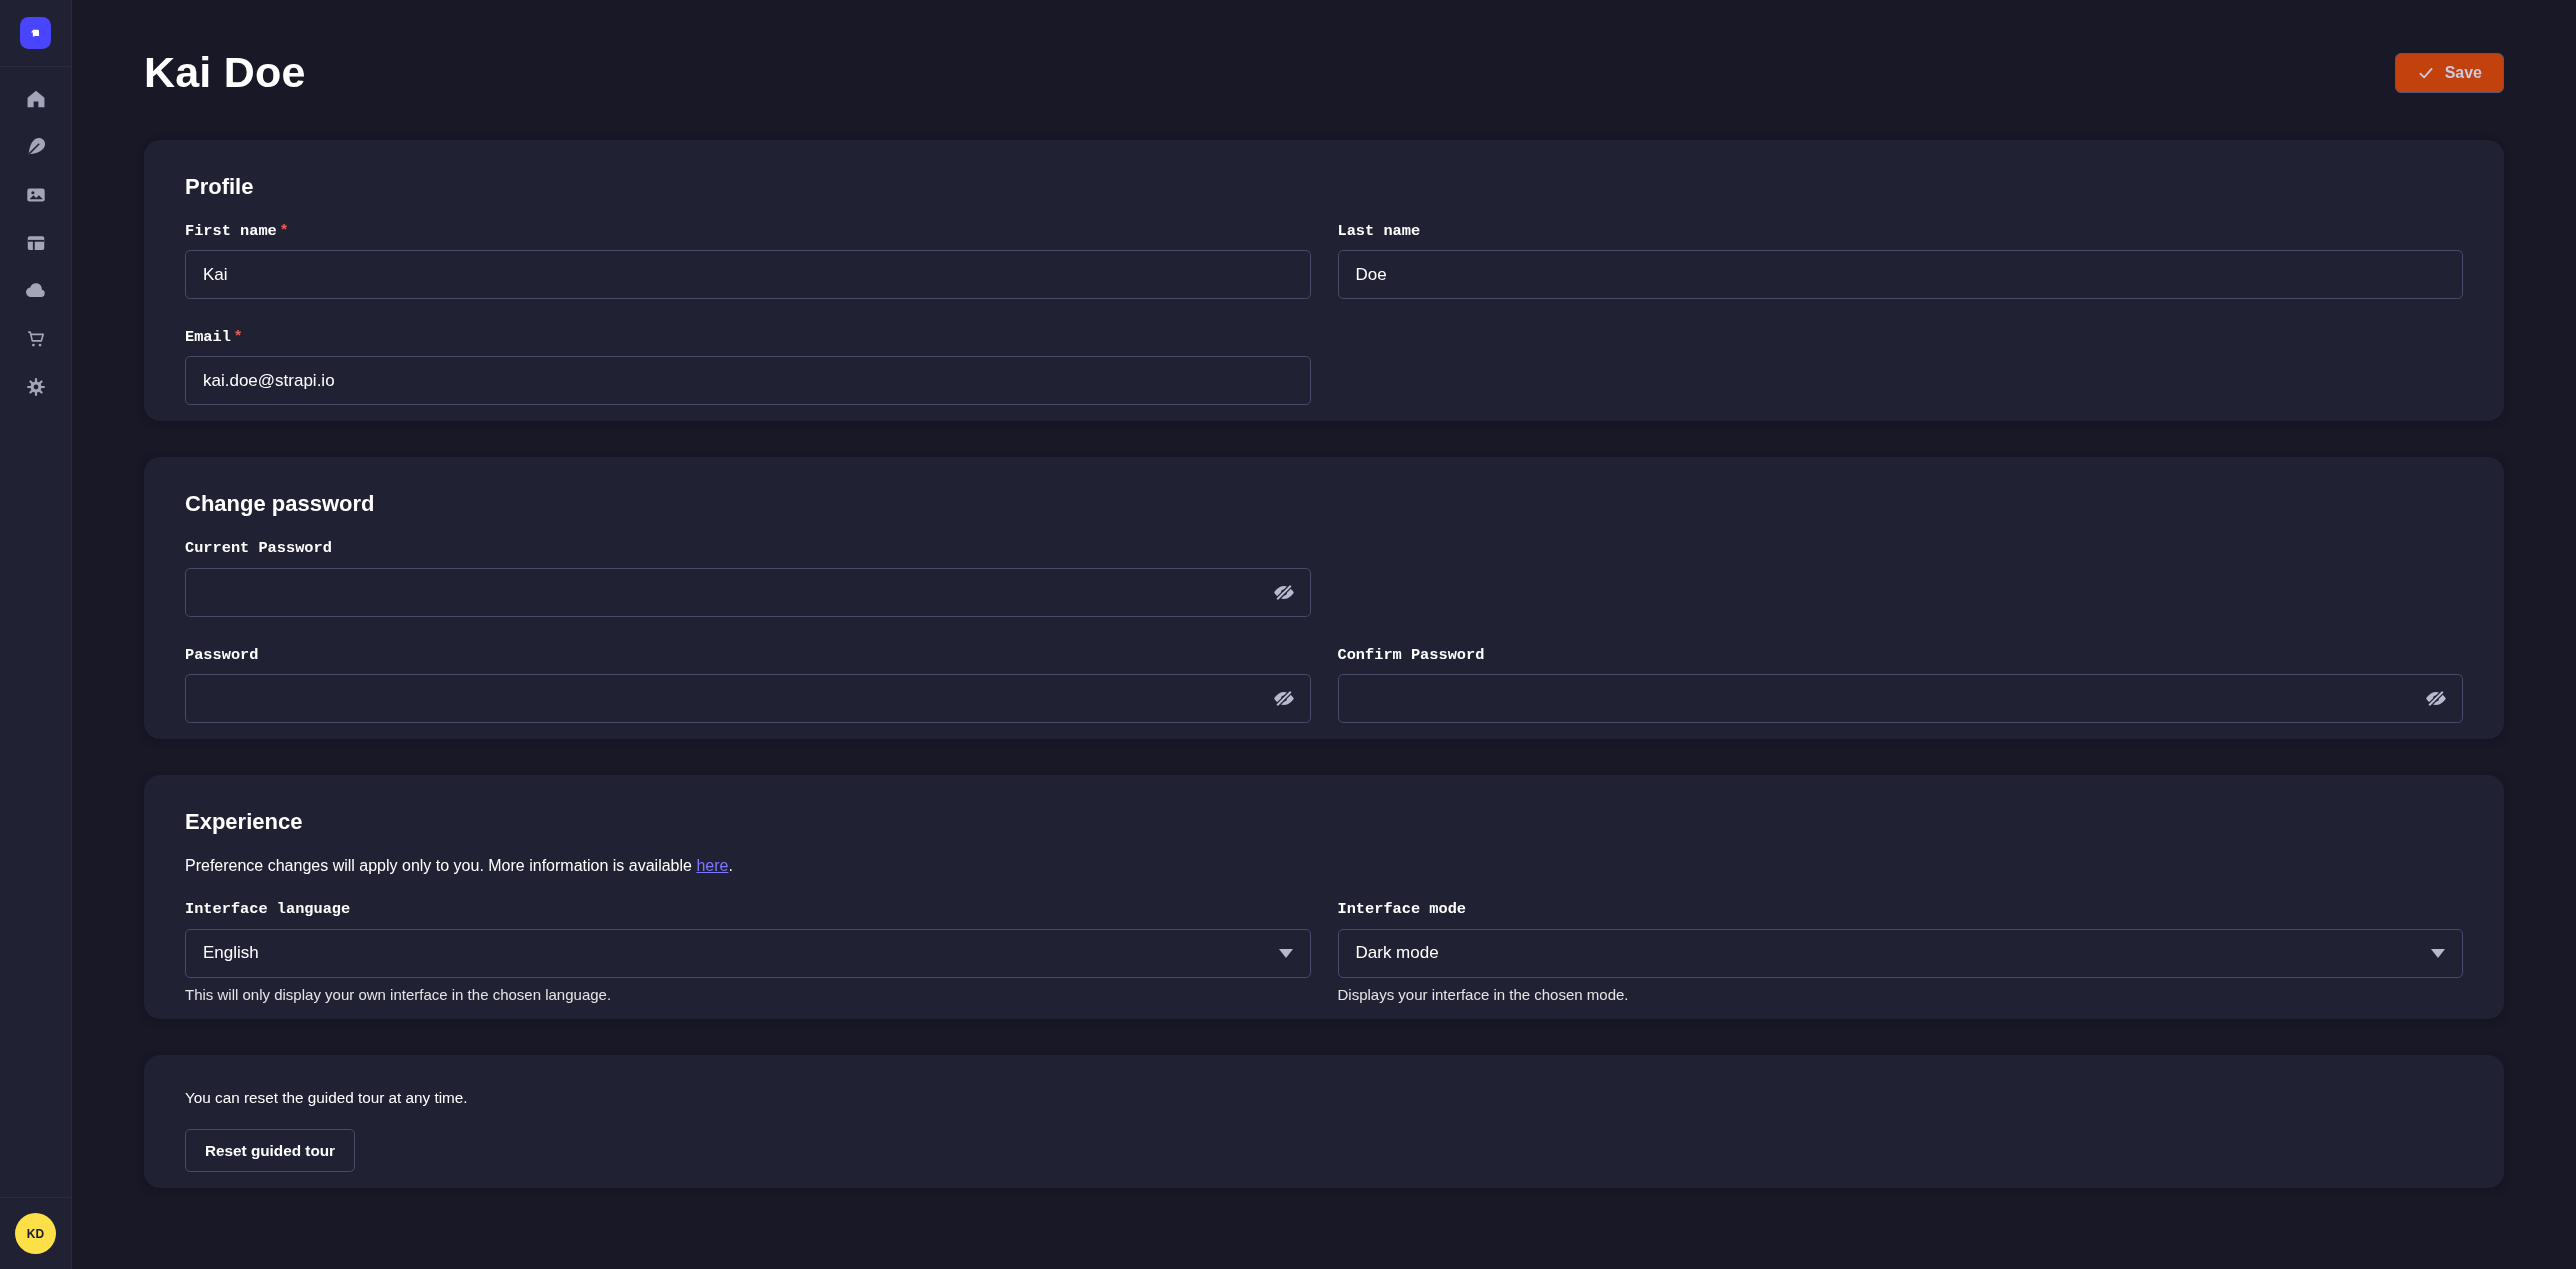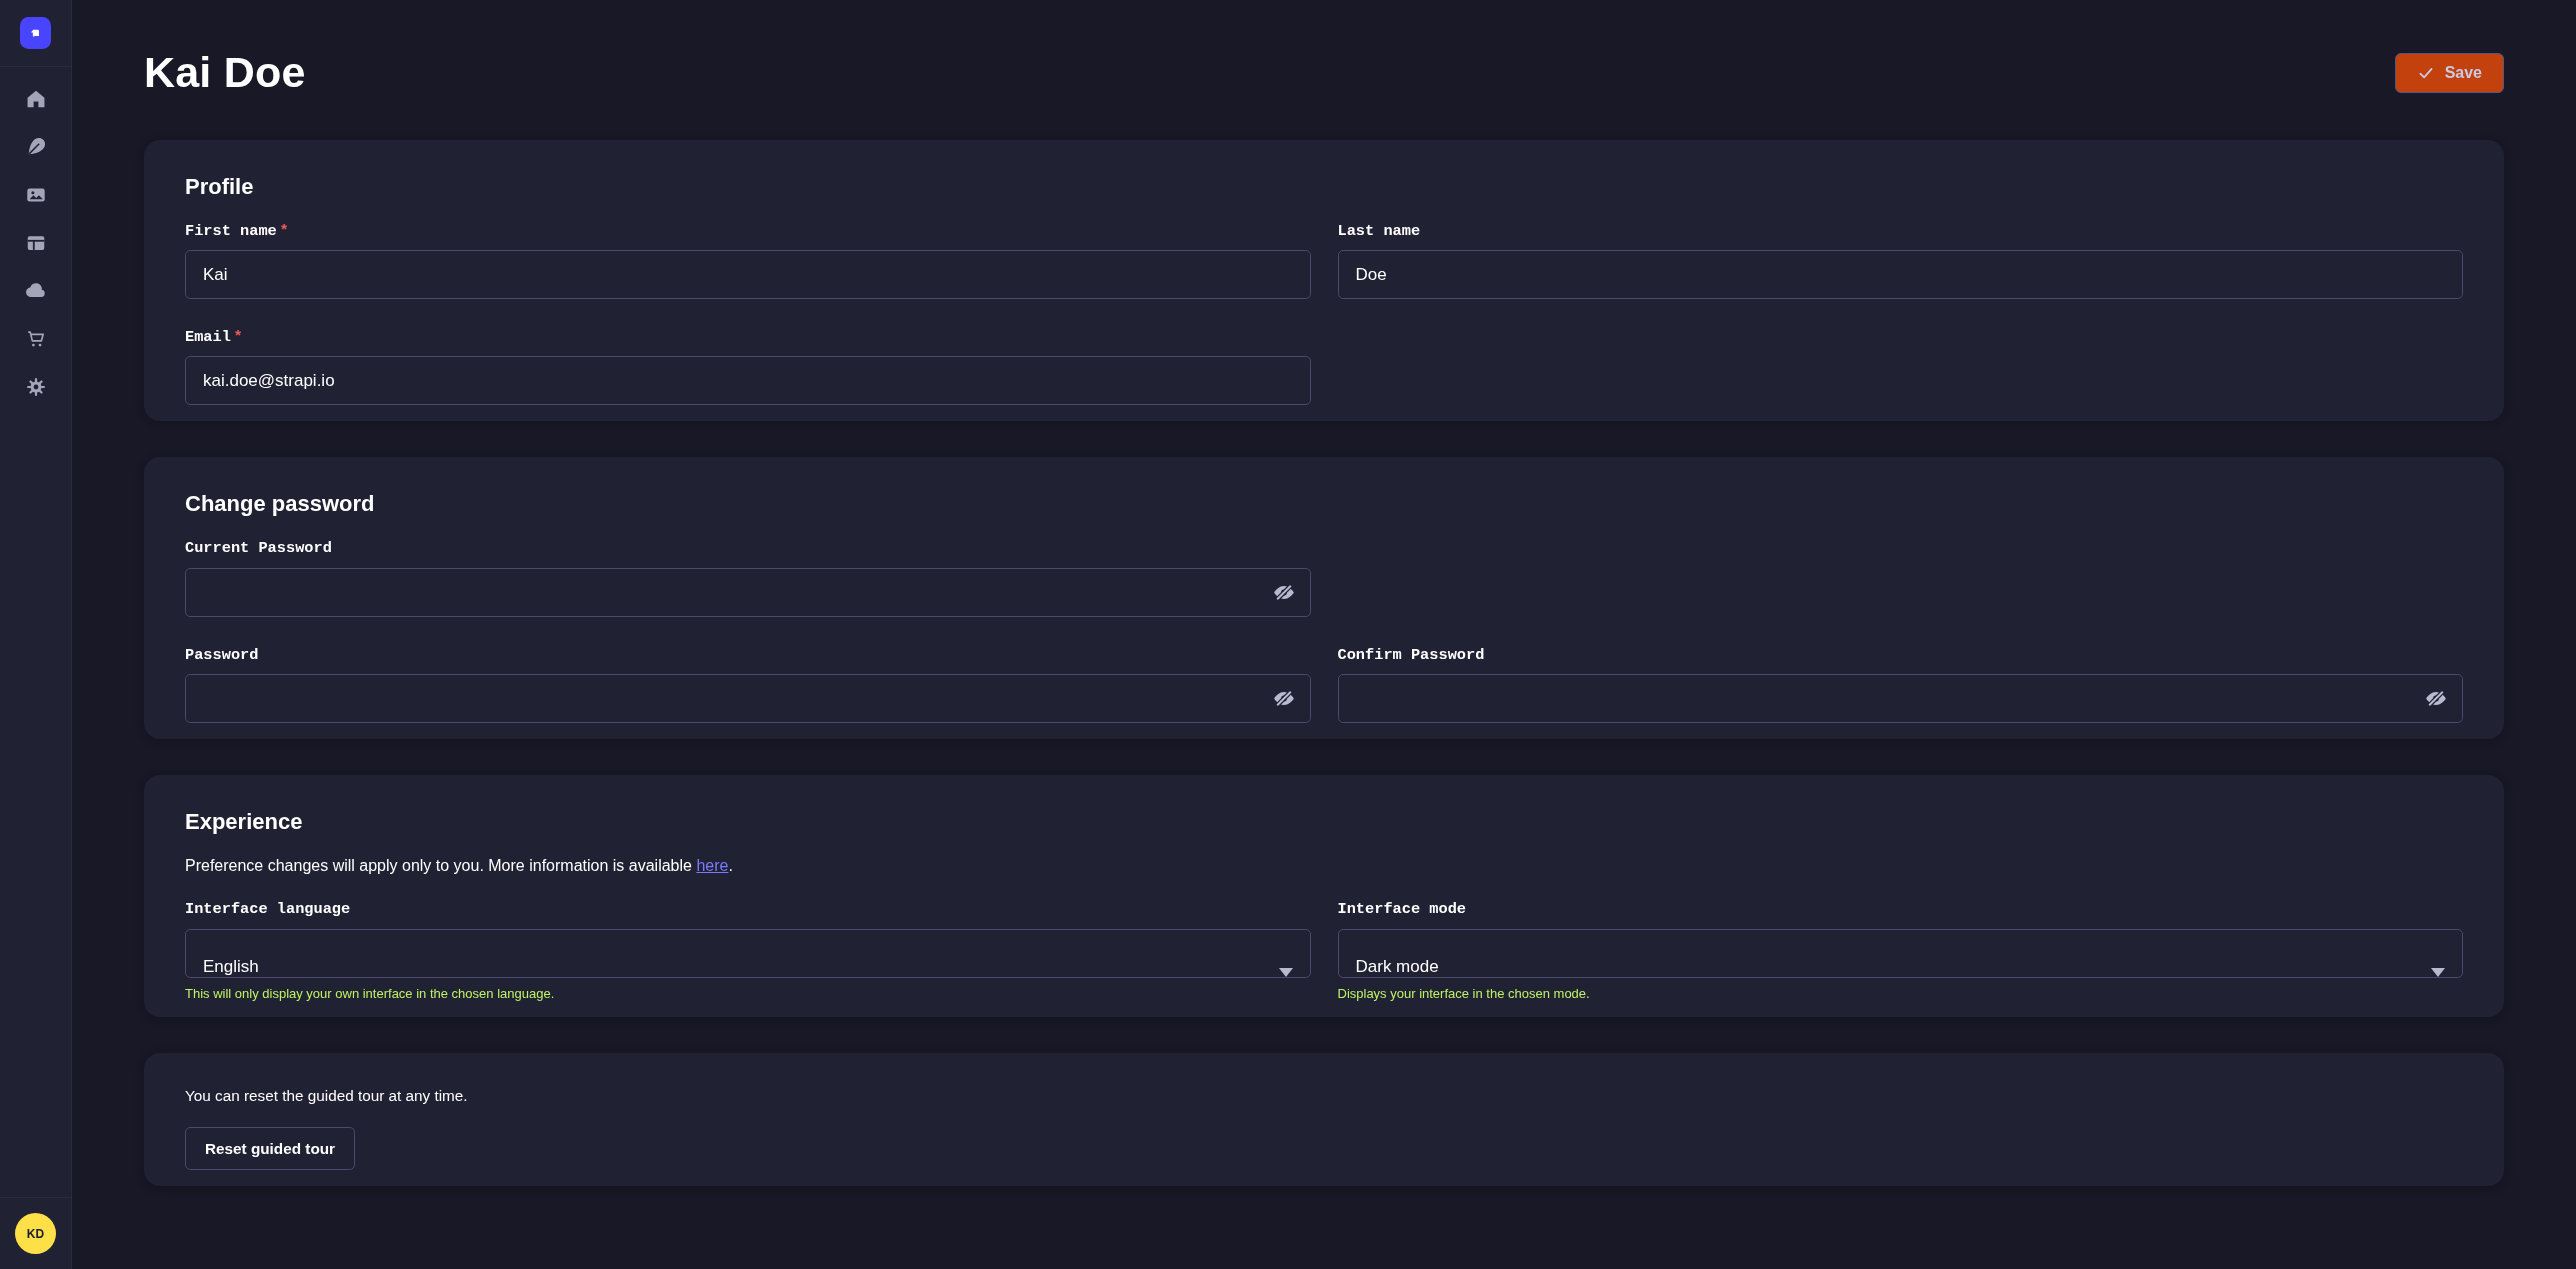--- a/index.html
+++ b/index.html
@@ -137,33 +137,33 @@
   }
   .eye-btn svg { width: 24px; height: 24px; }
   .eye-fill { fill: #b8b8cf; }
   .eye-slash-gap { stroke: #212134; stroke-width: 4.5; }
   .eye-slash { stroke: #b8b8cf; stroke-width: 2; }
 
   .select {
     height: 49px;
     border: 0.9px solid #4a4a6a;
     border-radius: 5.1px;
-    display: flex; align-items: flex-end; justify-content: space-between;
+    display: flex; align-items: center; justify-content: space-between;
     padding: 0 17px;
     font-size: 17px;
     cursor: pointer;
     background: #212134;
   }
   .caret {
     width: 0; height: 0;
     border-left: 7.7px solid transparent;
     border-right: 7.7px solid transparent;
     border-top: 9.4px solid #b8b8cf;
   }
-  .hint { font-size: 13px; color: #bef264; margin-top: 8.5px; }
+  .hint { font-size: 15px; color: #e5e5e5; margin-top: 8.5px; }
 
   .exp-title { margin-bottom: 10.2px; }
   .exp-desc { font-size: 16px; margin-bottom: 25.6px; color: #ffffff; }
   .link { color: #7b79ff; text-decoration: underline; cursor: pointer; }
 
   .gt-title { margin-bottom: 10.2px; }
   .gt-desc { font-size: 15.3px; margin-bottom: 22px; color: #ffffff; }
   .reset-btn {
     height: 43px; padding: 0 19px;
     background: transparent;

